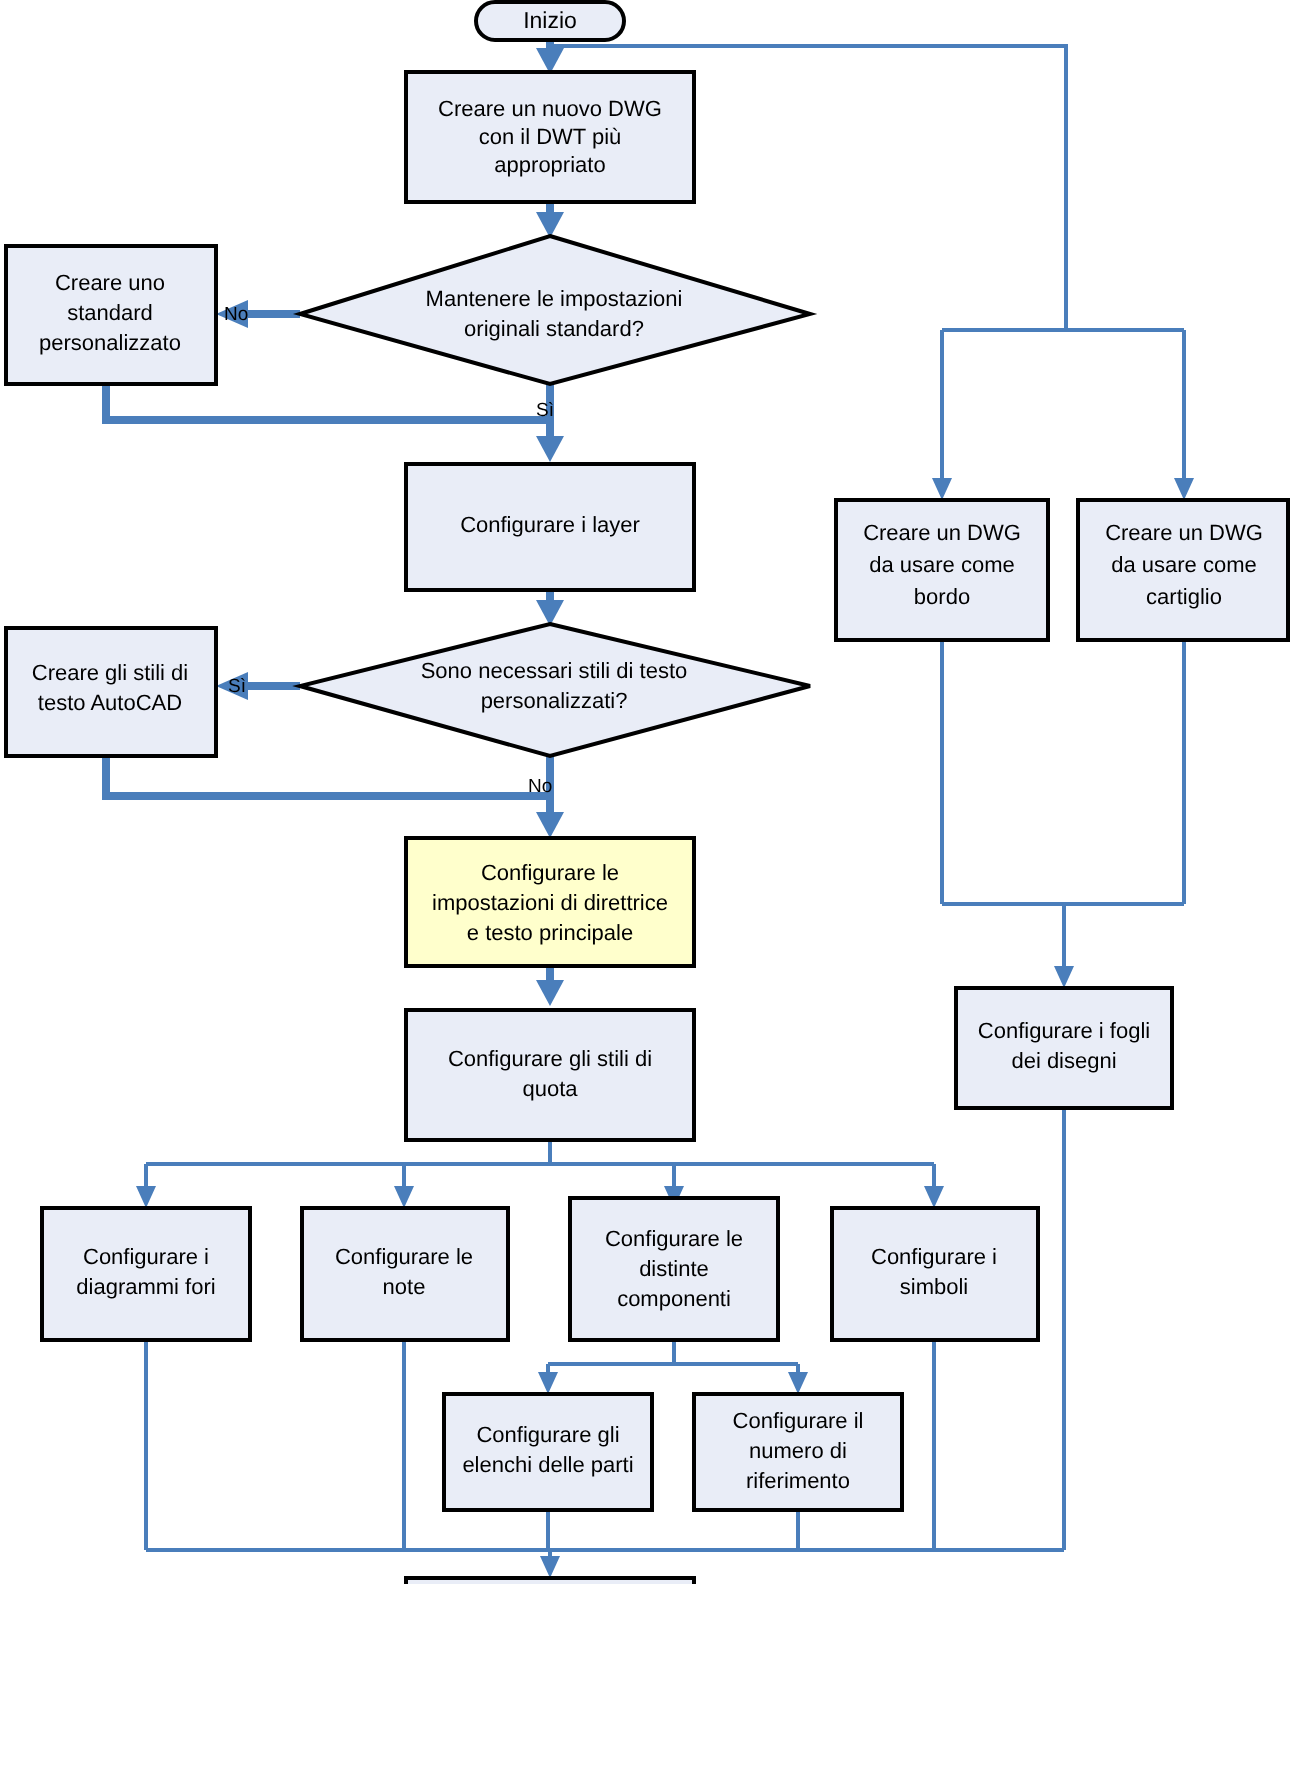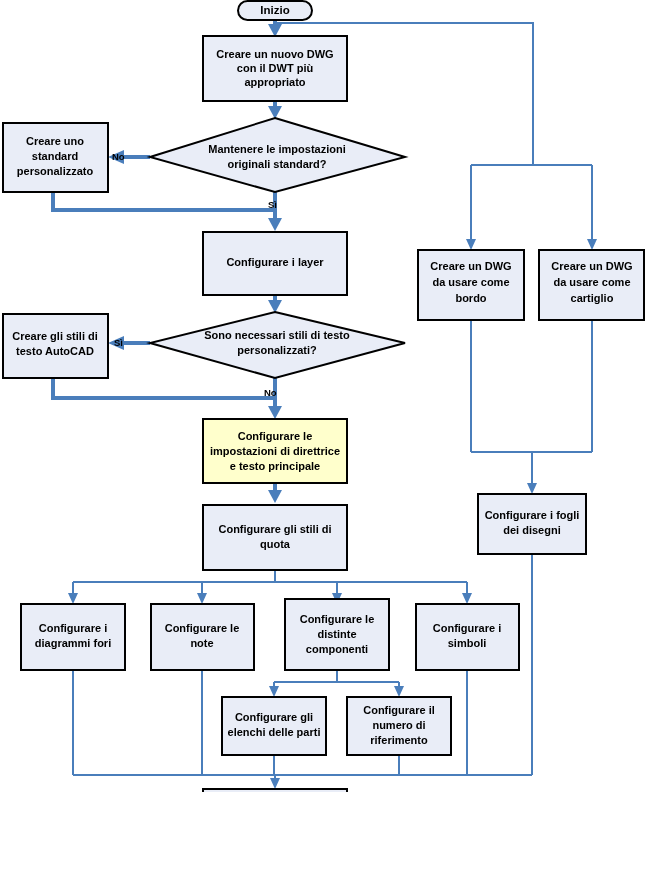--- a/index.html
+++ b/index.html
@@ -1,17 +1,17 @@
 <!DOCTYPE html>
 <html><head>
 <meta charset="utf-8">
 <style>
   html,body{margin:0;padding:0;background:#ffffff;}
   body{width:646px;height:886px;font-family:"Liberation Sans",sans-serif;}
-  #chart-root{position:relative;width:646px;height:792px;overflow:hidden;font-weight:bold;}
+  #chart-root{position:relative;width:646px;height:792px;overflow:hidden;}
   svg#flow{position:absolute;left:0;top:0;width:646px;height:886px;display:block;}
   .node-rect{fill:#E9EDF7;stroke:#000000;stroke-width:2;}
   .node-rect.accent{fill:#FFFFCC;stroke:#000000;stroke-width:2;}
   .node-diamond{fill:#E9EDF7;stroke:#000000;stroke-width:2;}
   .node-term{fill:#E9EDF7;stroke:#000000;stroke-width:2;}
   .conn{stroke:#4A7EBB;stroke-width:2;fill:none;}
   .conn-thick{stroke:#4A7EBB;stroke-width:4;fill:none;}
   .arrowfill{fill:#4A7EBB;}
   .nodetext{font-family:"Liberation Sans",sans-serif;font-size:11px;fill:#000000;text-anchor:middle;dominant-baseline:middle;}
   .termtext{font-family:"Liberation Sans",sans-serif;font-size:11.5px;fill:#000000;text-anchor:middle;dominant-baseline:middle;}

